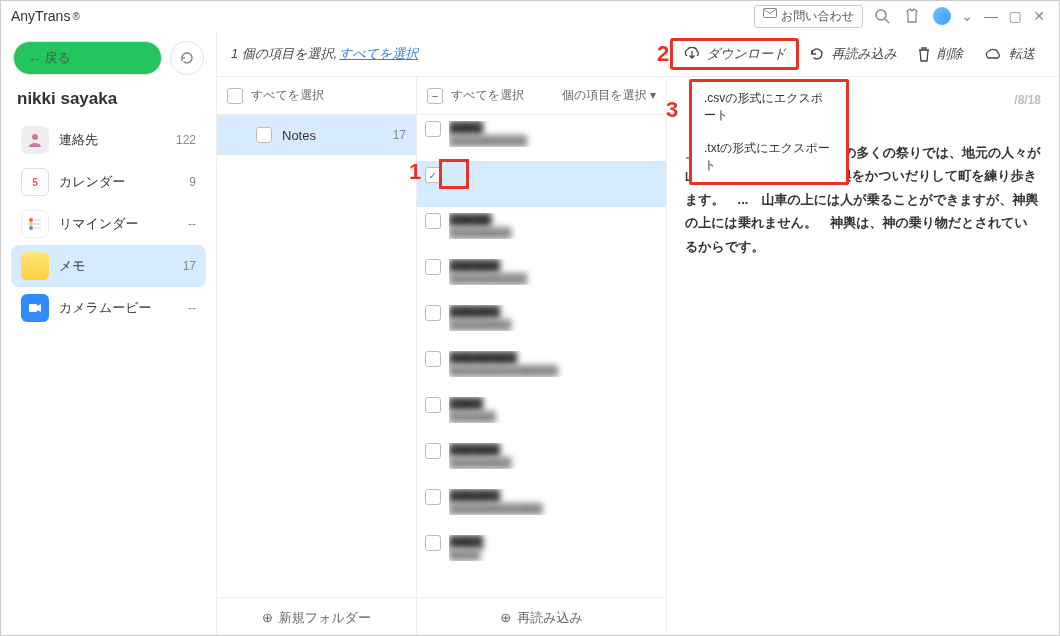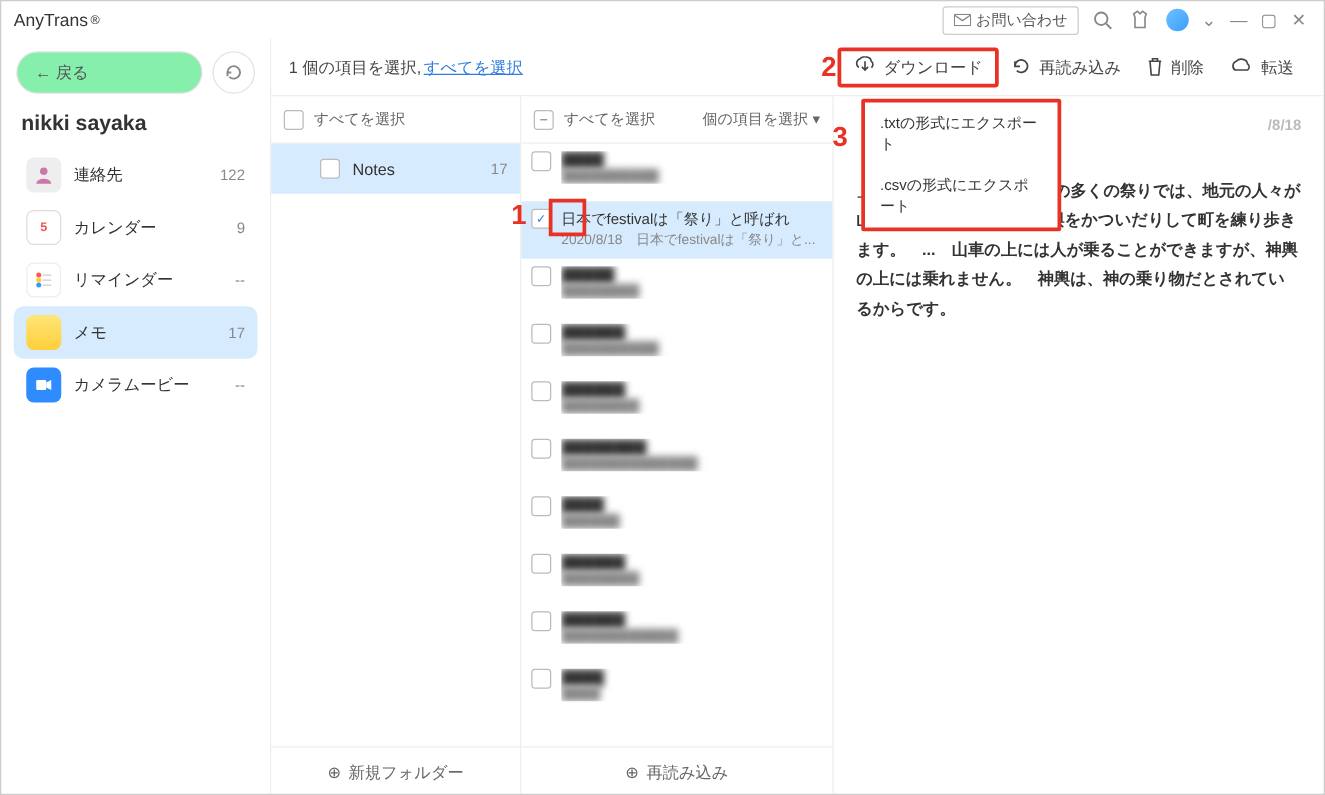--- a/index.html
+++ b/index.html
@@ -1,41 +1,41 @@
 <!DOCTYPE html>
 <html><head>
 <meta charset="utf-8">
 <style>
   * { box-sizing: border-box; margin: 0; padding: 0; font-family: "Hiragino Sans", "Yu Gothic", sans-serif; }
   body { background: #fff; width: 1060px; height: 636px; overflow: hidden; position: relative; border:1px solid #ccc;}
   .titlebar { height: 30px; display:flex; align-items:center; padding: 12px 10px; font-size:14px; color:#333; }
   .titlebar .title { font-weight:500;}
   .titlebar .reg { font-size:10px; margin-left:2px;}
   .titlebar .spacer { flex:1;}
-  .titlebar .contact { border:1px solid #ccc; border-radius:3px; padding:2px 8px; display:flex; align-items:center; gap:4px; font-size:12px; color:#555;}
+  .titlebar .contact { border:1px solid #ccc; border-radius:3px; padding:2px 8px; display:flex; gap:4px; font-size:12px; color:#555;}
   .titlebar .icon-btn { width:22px; height:22px; display:flex; align-items:center; justify-content:center; margin-left:8px; color:#888; cursor:pointer;}
   .titlebar .avatar { width:18px;height:18px;border-radius:50%; background:linear-gradient(135deg,#6ec1ff,#3a9eff);}
   .titlebar .winbtn { width:20px; text-align:center; color:#888; font-size:14px; margin-left:4px; cursor:pointer;}
   .main { display:flex; height:calc(636px - 30px); }
   .sidebar { width:215px; padding:6px 10px 10px 10px; }
   .backrow { display:flex; align-items:center; gap:8px; padding:4px 2px 12px 2px;}
-  .back-btn { flex:1; height:34px; border:1px solid #e2e2e2; border-radius:18px; background:#86efac; display:flex; align-items:center; padding:14px 14px; font-size:13px; color:#555; cursor:pointer; }
+  .back-btn { flex:1; height:34px; border:1px solid #e2e2e2; border-radius:18px; background:#22c55e; display:flex; align-items:center; padding:14px 14px; font-size:13px; color:#555; cursor:pointer; }
   .refresh-btn { width:34px; height:34px; border:1px solid #e2e2e2; border-radius:18px; display:flex; align-items:center; justify-content:center; color:#888; cursor:pointer;}
   .account { font-size:17px; font-weight:600; color:#333; padding:2px 6px 10px 6px;}
   .side-item { height:42px; border-radius:8px; display:flex; align-items:center; padding:0 10px; cursor:pointer;}
   .side-item .icon { width:28px; height:28px; border-radius:6px; margin-right:10px; display:flex; align-items:center; justify-content:center; font-size:14px; color:#fff;}
   .side-item .label { flex:1; font-size:13px; color:#333;}
   .side-item .count { font-size:12px; color:#888;}
   .side-item.active { background:#d7ebff;}
   .content { flex:1; display:flex; flex-direction:column; border-left:1px solid #eee;}
-  .toolbar { height:46px; display:flex; align-items:center; padding:0 14px; border-bottom:1px solid #eee; font-size:13px; color:#444;}
+  .toolbar { height:46px; display:flex; align-items:center; padding:0 14px; border-bottom:1px solid #eee; font-size:13px; color:#444;font-style:italic;}
   .toolbar .sel-text { }
   .toolbar .sel-all-link { color:#2f7de0; text-decoration:underline; cursor:pointer; margin-left:2px;}
   .toolbar .spacer{flex:1;}
-  .tool-btn { display:flex; gap:6px; padding:4px 10px; cursor:pointer; color:#444;}
+  .tool-btn { display:flex; align-items:center; gap:6px; padding:4px 10px; cursor:pointer; color:#444;}
   .download-box { border:3px solid #e73225; border-radius:3px; position:relative;}
   .columns { flex:1; display:flex; min-height:0;}
   .col1 { width:200px; border-right:1px solid #eee; display:flex; flex-direction:column;}
   .col2 { width:250px; border-right:1px solid #eee; display:flex; flex-direction:column; position:relative;}
   .col3 { flex:1; padding:16px 18px; font-size:13px; color:#333; position:relative;font-weight:bold;}
   .col-head { height:38px; display:flex; align-items:center; padding:0 10px; border-bottom:1px solid #eee; font-size:12px; color:#666; gap:8px;}
   .col-head .sortpick { margin-left:auto; cursor:pointer; }
   .checkbox { width:16px; height:16px; border:1px solid #bbb; border-radius:3px; background:#fff; display:inline-flex; align-items:center; justify-content:center; font-size:10px; color:#2f7de0;}
   .checkbox.minus::after{content:"–"; color:#555;}
   .checkbox.checked::after{content:"✓";}
@@ -223,24 +223,20 @@
         <div style="flex:1; overflow:hidden;">
           <div class="note-row">
             <span class="checkbox"></span>
             <div class="lines">
                 <div class="l1 blur">████</div>
                 <div class="l2 blur">██████████</div>
               </div>
           </div>
           <div class="note-row sel">
             <span class="checkbox checked"></span>
-            <div class="lines">
-              <div class="l1">日本でfestivalは「祭り」と呼ばれ</div>
-              <div class="l2">2020/8/18　日本でfestivalは「祭り」と...</div>
-            </div>
           </div>
           <div class="note-row">
               <span class="checkbox"></span>
               <div class="lines">
                 <div class="l1 blur">█████</div>
                 <div class="l2 blur">████████</div>
               </div>
             </div>
           <div class="note-row">
               <span class="checkbox"></span>
@@ -300,20 +296,20 @@
 
       <div class="col3">
         <div style="text-align:right" class="date-faint">/8/18</div>
         <div style="margin-top:34px; line-height:1.8;">」と呼ばれています。日本の多くの祭りでは、地元の人々が山車(だし)をひいたり、神輿をかついだりして町を練り歩きます。　...　山車の上には人が乗ることができますが、神輿の上には乗れません。　神輿は、神の乗り物だとされているからです。</div>
       </div>
     </div>
   </div>
 </div>
 
 <div class="dropdown">
+  <div class="dd-item">.csvの形式にエクスポート</div>
   <div class="dd-item">.txtの形式にエクスポート</div>
-  <div class="dd-item">.csvの形式にエクスポート</div>
 </div>
 
 <div class="red-mark" style="top:158px; left:438px; width:30px; height:30px;"></div>
 <div class="num-label" style="top:158px; left:408px;">1</div>
 <div class="num-label" style="top:40px; left:656px;">2</div>
 <div class="num-label" style="top:96px; left:665px;">3</div>
 
 </body></html>

